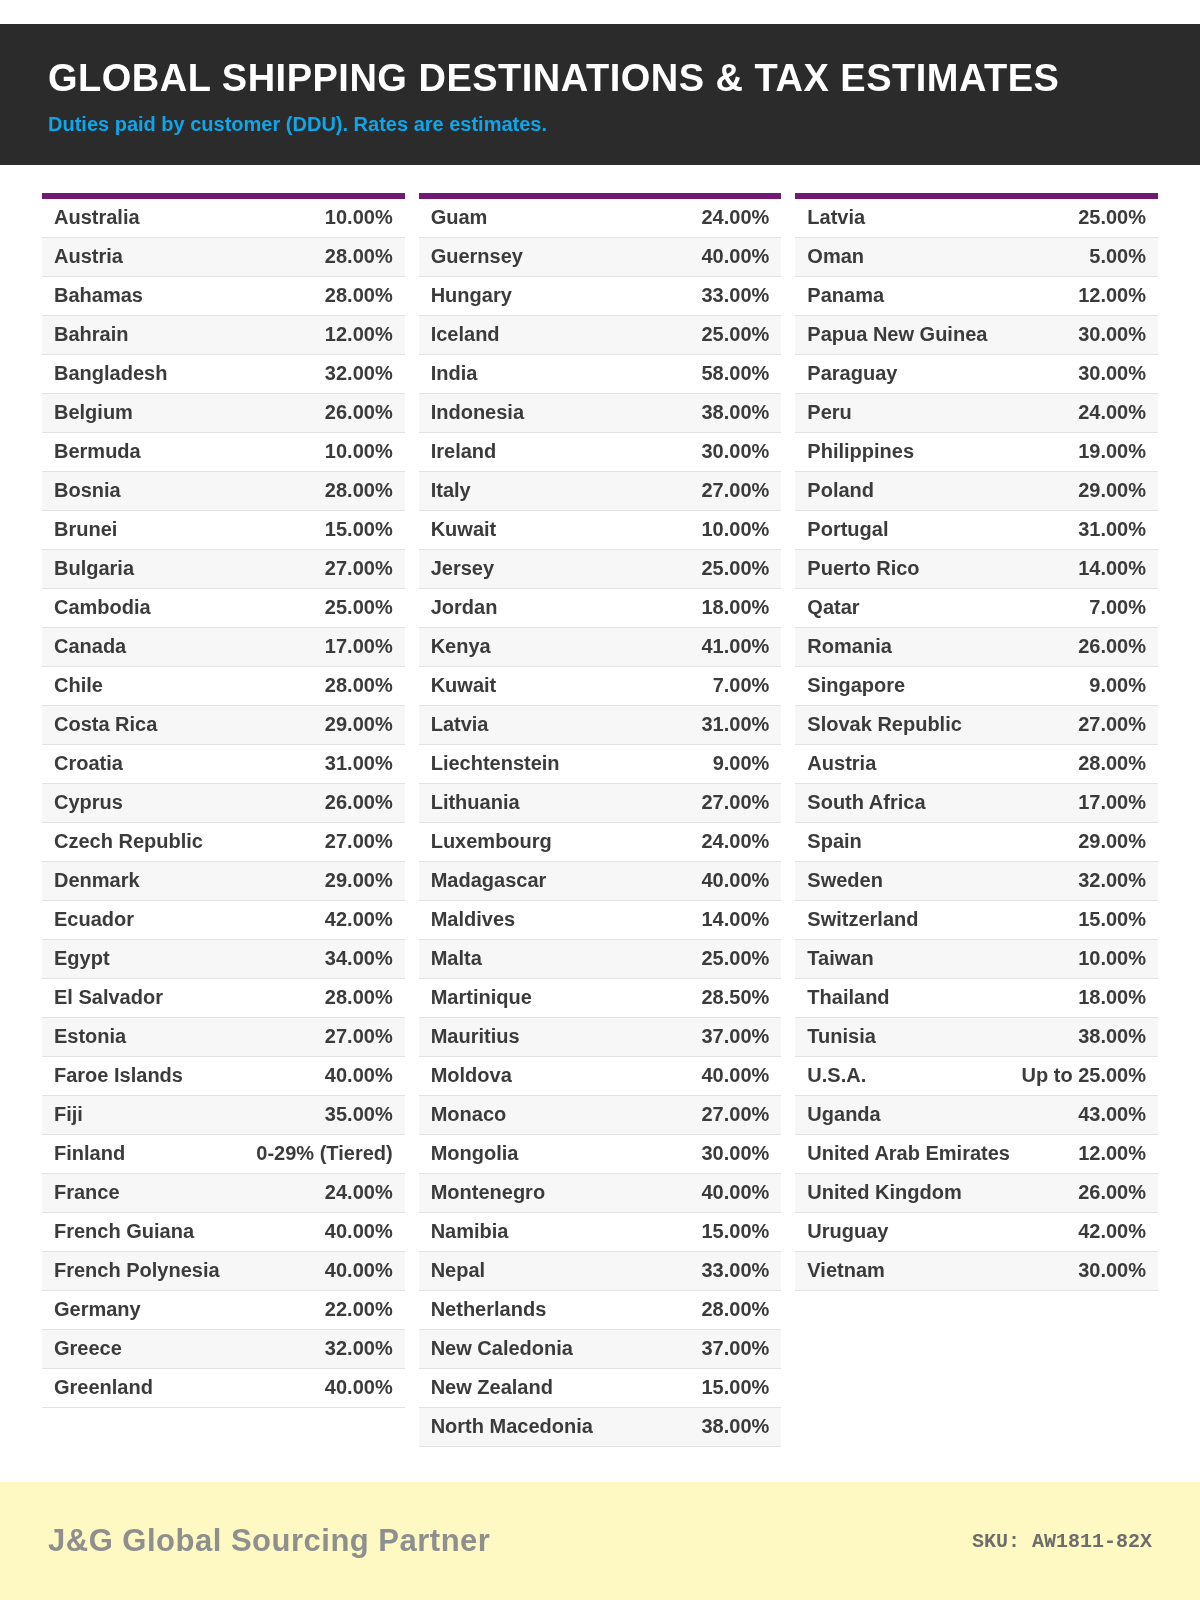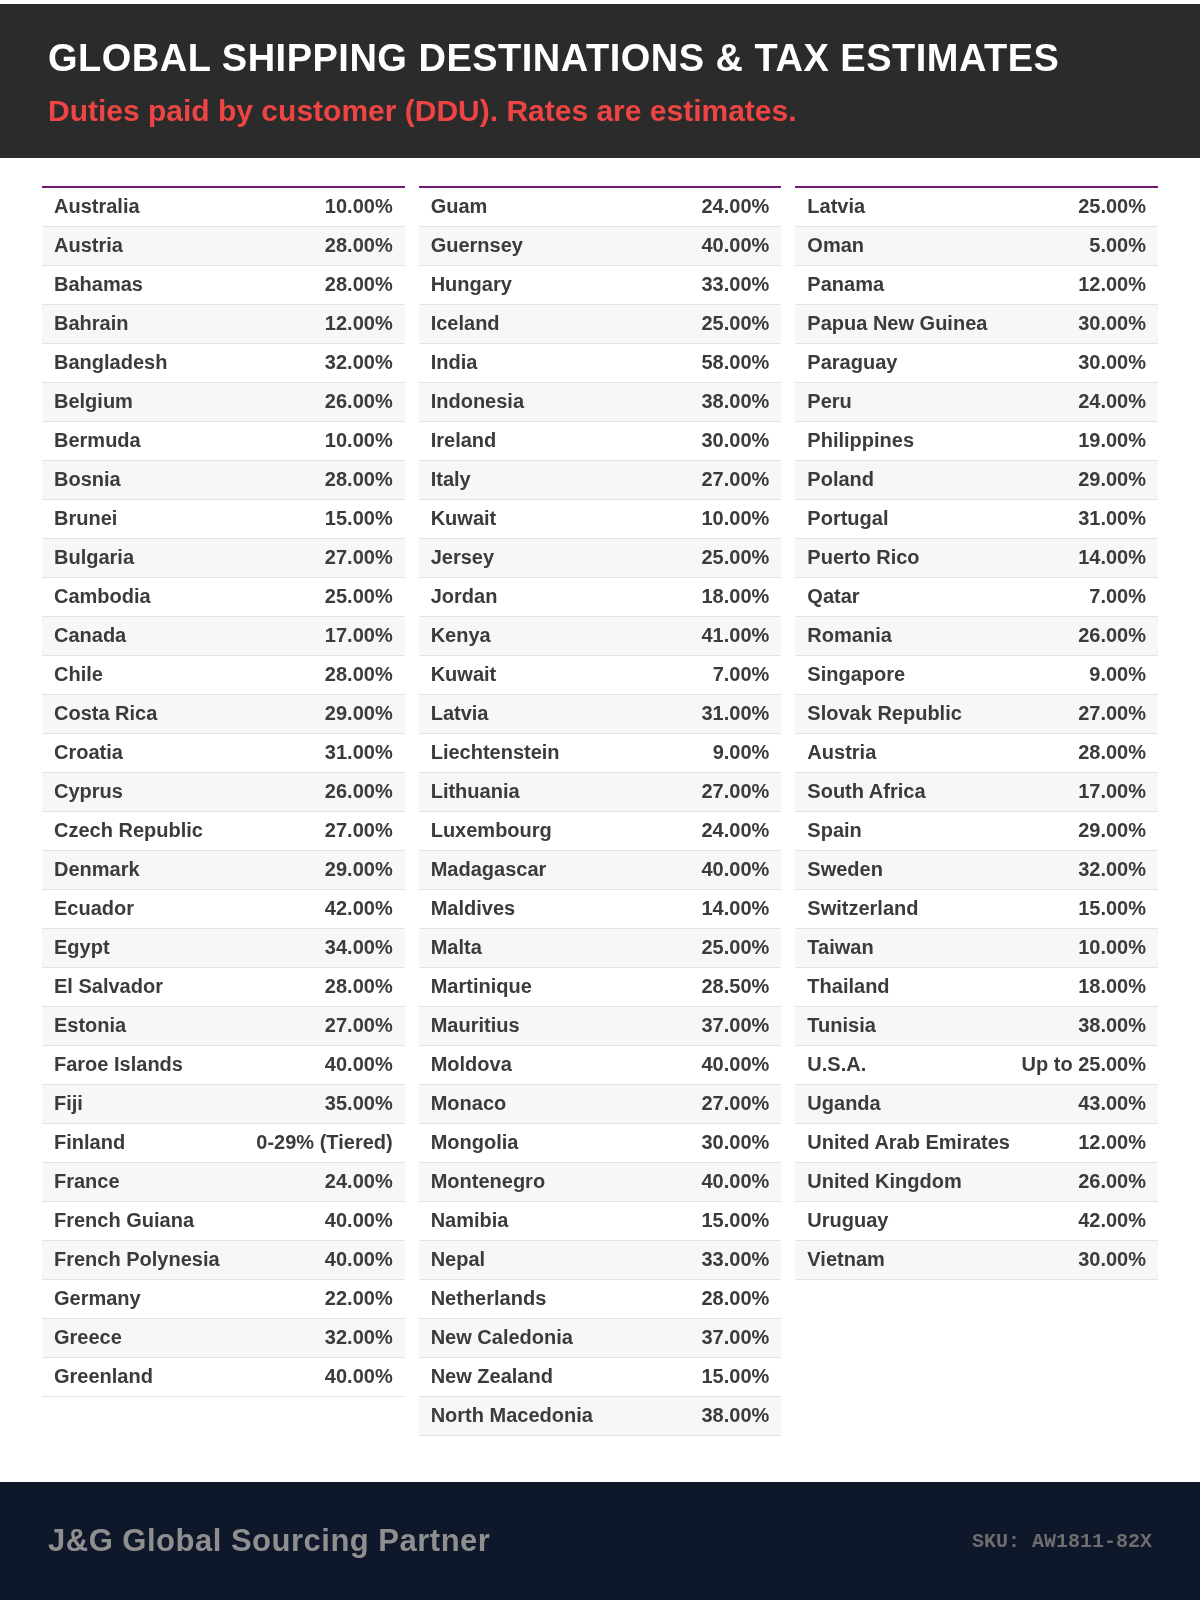--- a/index.html
+++ b/index.html
@@ -7,50 +7,50 @@
   body {
     width: 1200px;
     height: 1600px;
     position: relative;
     overflow: hidden;
     font-family: "Liberation Sans", "DejaVu Sans", sans-serif;
   }
 
   
   .header {
-    margin-top: 4px;
+    margin-top: 24px;
     background: #2b2b2b;
     padding: 33px 44px 28px 48px;
   }
   .header .title {
     color: #ffffff;
     font-size: 38px;
     font-weight: 800;
     letter-spacing: 0.5px;
     white-space: nowrap;
     line-height: 1.15;
   }
   .header .subtitle {
-    color: #ef4444;
-    font-size: 30px;
+    color: #0ea5e9;
+    font-size: 20px;
     font-weight: 700;
     margin-top: 10px;
     line-height: 1.3;
   }
 
   
   .content {
     padding: 28px 42px 0 42px;
     display: flex;
     gap: 14px;
     align-items: flex-start;
   }
   .col {
     flex: 1;
-    border-top: 2px solid #701a75;
+    border-top: 6px solid #701a75;
   }
   .row {
     display: flex;
     justify-content: space-between;
     align-items: center;
     height: 39px;
     padding: 0 12px;
     border-bottom: 1px solid #e3e3e3;
     font-size: 20px;
     font-weight: 700;
@@ -59,21 +59,21 @@
   }
   .row:nth-child(even) { background: #f7f7f7; }
   .row .country { white-space: nowrap; }
   .row .rate { white-space: nowrap; text-align: right; }
 
   
   .footer {
     position: absolute;
     left: 0; right: 0; bottom: 0;
     height: 118px;
-    background: #0f172a;
+    background: #fef9c3;
     display: flex;
     align-items: center;
     justify-content: space-between;
     padding: 0 48px;
   }
   .footer .brand {
     color: #8f8f8f;
     font-size: 31px;
     font-weight: 800;
     letter-spacing: 0.5px;

